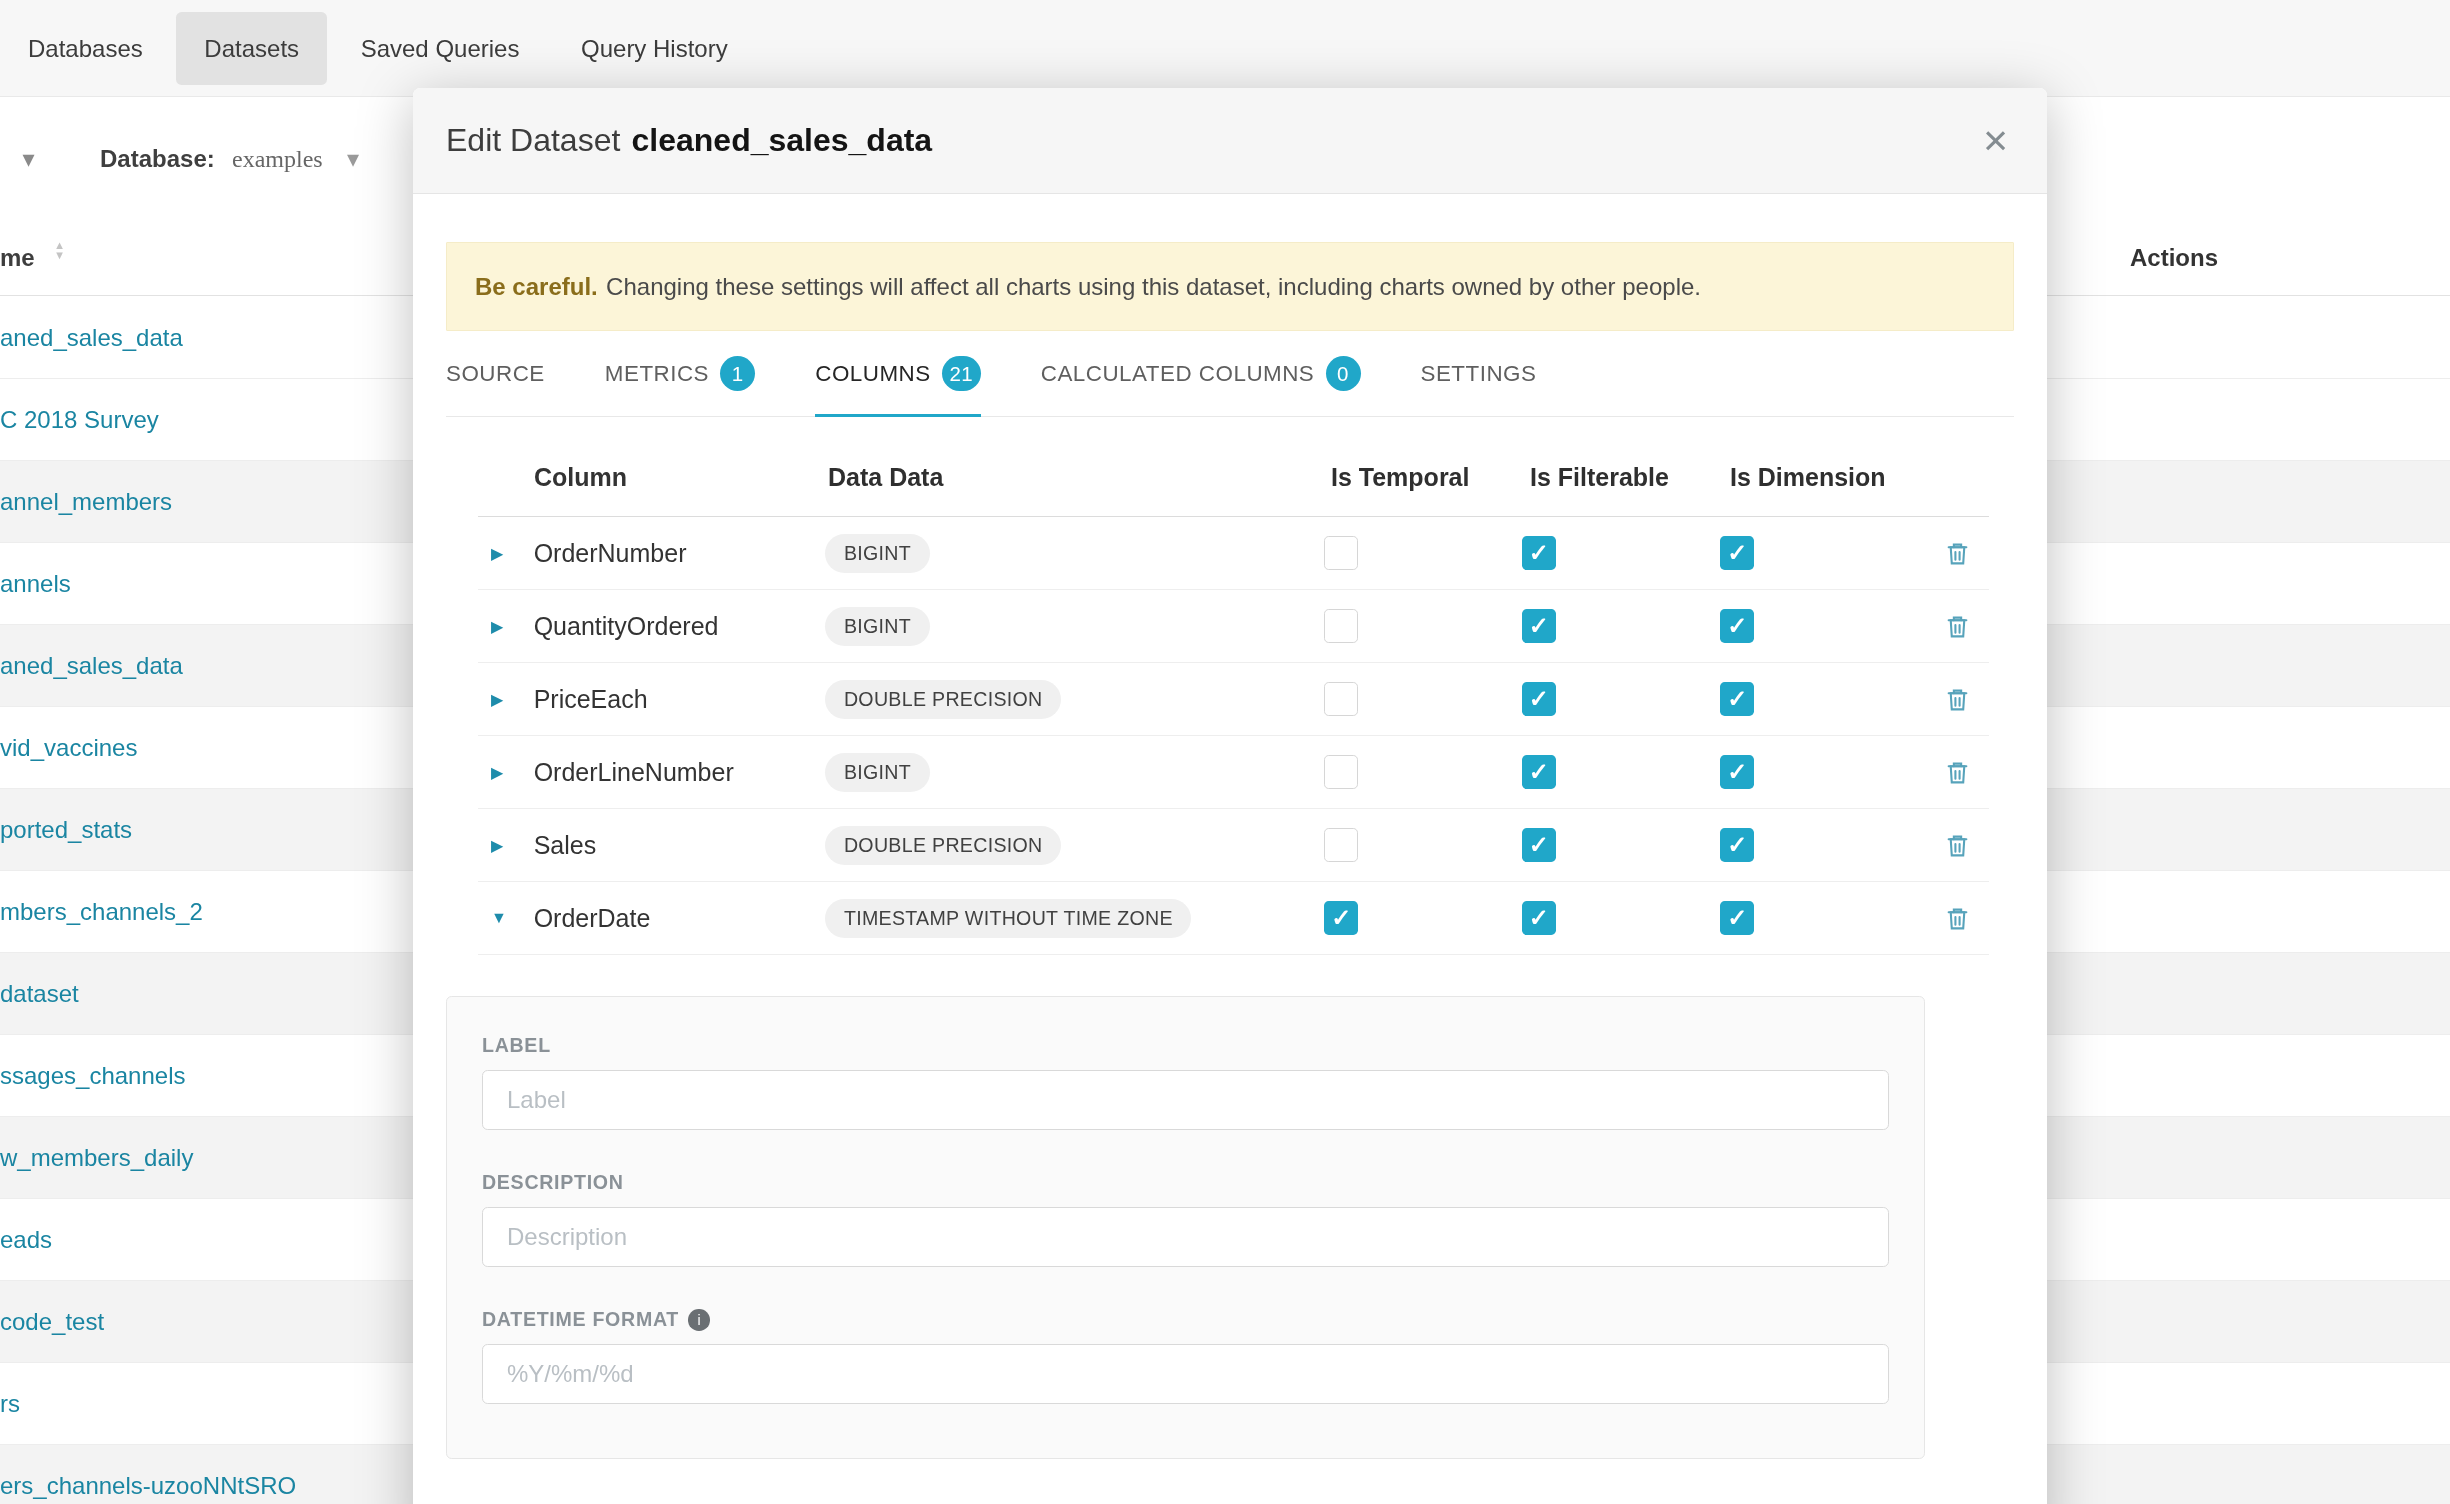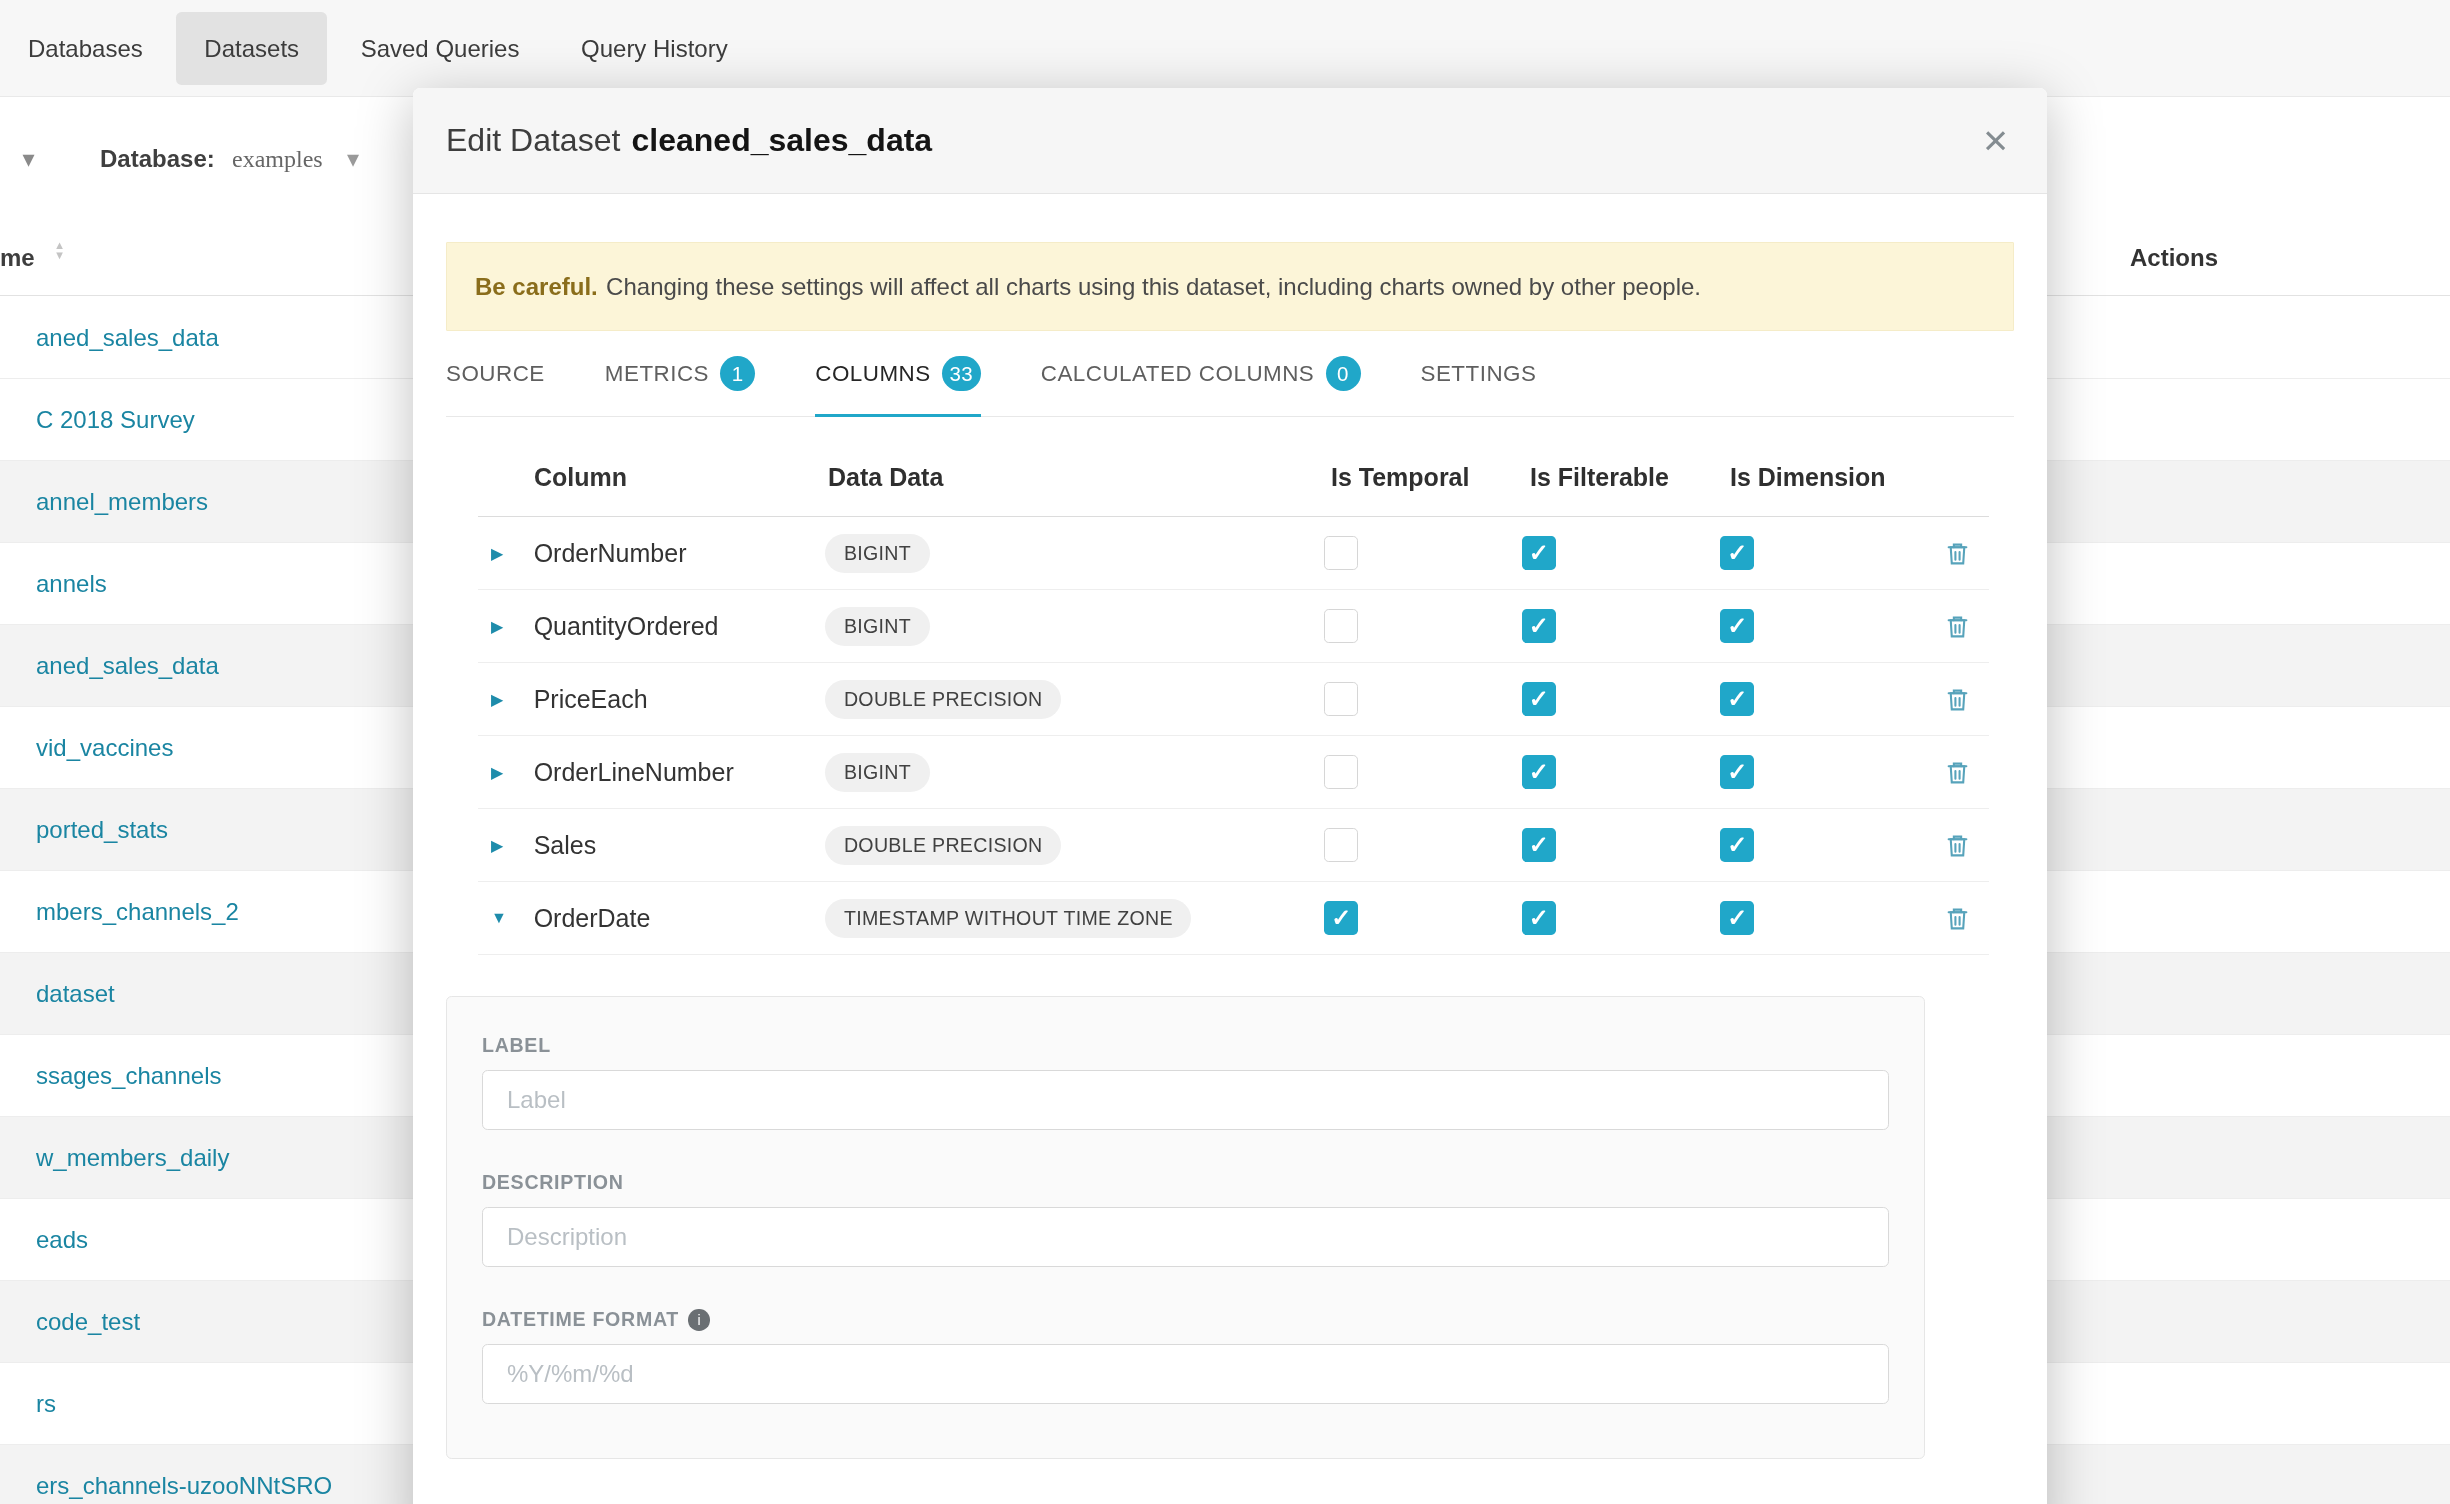--- a/index.html
+++ b/index.html
@@ -29,21 +29,21 @@
 
   .bg-head { position:absolute; top:122px; left:0; right:0; height:77px; border-bottom:0.9px solid #e2e2e2; }
   .bg-name-hdr { position:absolute; left:0; top:0; line-height:77px; font-size:24px; font-weight:bold; color:#3e3e3e; }
   .sort { position:absolute; left:54px; top:20.5px; display:flex; flex-direction:column; align-items:center;
           color:#c4c4c4; font-size:11.2px; line-height:10.3px; }
   .bg-actions-hdr { position:absolute; left:2130px; top:0; line-height:77px; font-size:24px; font-weight:bold; color:#333; }
 
   .bg-rows { position:absolute; top:200px; left:0; right:0; }
   .bg-row { height:82px; display:flex; align-items:center; border-bottom:0.9px solid #ededed; background:#fff; }
   .bg-rows .bg-row:nth-child(2n+3) { background:#f3f3f3; }
-  .bg-link { font-size:24px; color:#1a85a2; text-decoration:none; cursor:pointer; white-space:nowrap;padding-left:36px; }
+  .bg-link { font-size:24px; color:#1a85a2; text-decoration:none; cursor:pointer; white-space:nowrap; }
 
   
   .modal { position:absolute; left:413px; top:88px; width:1634px; height:1454px; background:#ffffff;
            border-radius:7.5px 7.5px 0 0; box-shadow:0 11.2px 56px rgba(0,0,0,0.25); z-index:10; }
   .modal-header { height:106px; background:#f6f6f6; border-bottom:0.9px solid #e5e5e5; border-radius:7.5px 7.5px 0 0;
                   display:flex; align-items:center; padding:0 39px 0 33px; }
   .modal-title-prefix { font-size:32px; color:#3d3d3d; }
   .modal-title-name { font-size:32px; color:#141414; font-weight:bold; margin-left:11.2px; }
   .modal-close { margin-left:auto; background:none; border:none; font-size:43px; color:#848c91; cursor:pointer;
                  line-height:43px; font-family:inherit; }
@@ -187,21 +187,21 @@
       <div class="tabbar">
         <div class="tab">
           <span>SOURCE</span>
         </div>
         <div class="tab">
           <span>METRICS</span>
           <span class="badge">1</span>
         </div>
         <div class="tab active">
           <span>COLUMNS</span>
-          <span class="badge">33</span>
+          <span class="badge">21</span>
         </div>
         <div class="tab">
           <span>CALCULATED COLUMNS</span>
           <span class="badge">0</span>
         </div>
         <div class="tab">
           <span>SETTINGS</span>
         </div>
       </div>
 

